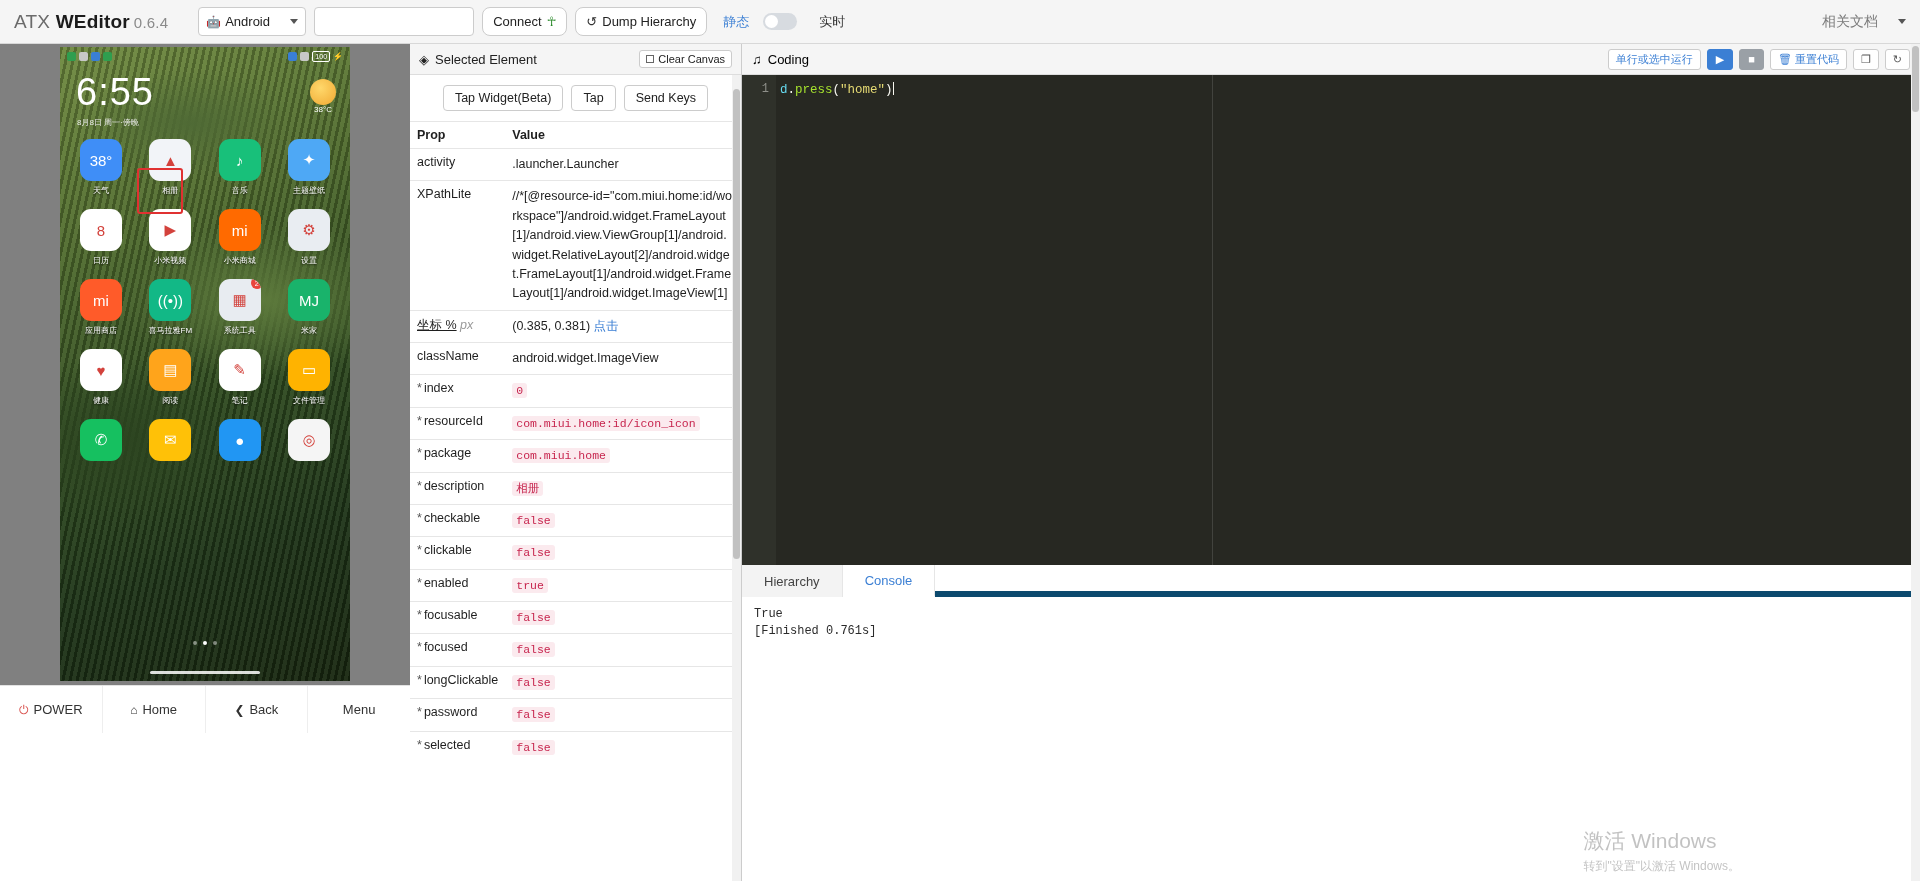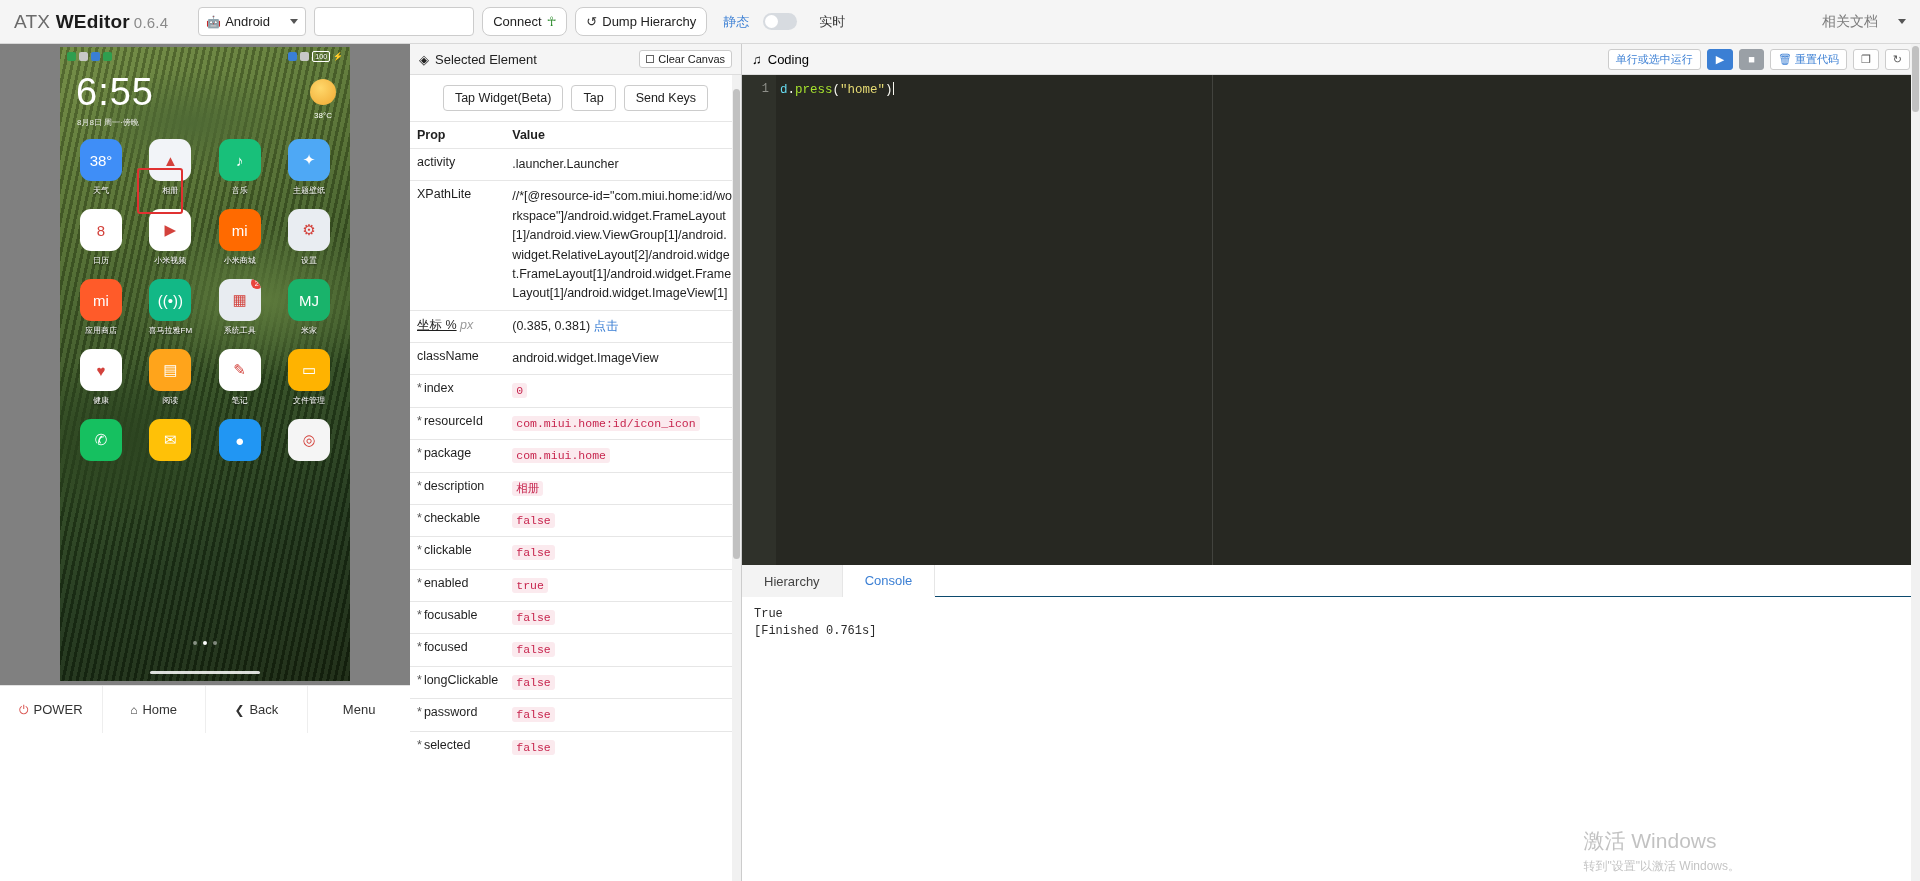--- a/index.html
+++ b/index.html
@@ -86,21 +86,21 @@
   .sb-ico.b { background: #3a7fd5; }
   .sb-ico.g { background: #c8c8c8; }
   .sb-batt { border: 1px solid #fff; border-radius: 2px; padding: 0 2px;
              font-size: 7px; line-height: 9px; }
   #clock { position: absolute; top: 26px; left: 16px; color: #fff;
            font-size: 38px; font-weight: 300; line-height: 1; letter-spacing: 1px; }
   #datestr { position: absolute; top: 70px; left: 17px; color: #eaeaea; font-size: 8px; }
   #weather-widget { position: absolute; top: 32px; right: 14px; text-align: center; }
   #weather-widget .sun { width: 26px; height: 26px; border-radius: 50%;
     background: radial-gradient(circle at 40% 35%, #ffd86b, #f0a832); margin: 0 auto; }
-  #weather-widget .wtxt { color: #fff; font-size: 8px; margin-top: 6px; }
+  #weather-widget .wtxt { color: #fff; font-size: 8px; }
 
   .icon-grid { position: absolute; left: 10px; right: 10px; top: 92px; }
   .icon-row { display: flex; justify-content: space-between; margin-bottom: 13px; }
   .app { width: 62px; text-align: center; cursor: pointer; }
   .app .sq {
     width: 42px; height: 42px; border-radius: 11px; margin: 0 auto;
     display: flex; align-items: center; justify-content: center;
     font-size: 15px; color: #fff; position: relative; overflow: hidden;
   }
   .app .nm { font-size: 8px; color: #fff; margin-top: 4px;
@@ -224,21 +224,21 @@
   #caret { display: inline-block; width: 1px; height: 13px; background: #f8f8f0;
            vertical-align: -2px; }
   #vline { position: absolute; left: 470px; top: 0; bottom: 0; width: 1px;
            background: rgba(255,255,255,.13); }
   #ed-vscroll { position: absolute; right: 0; top: 0; bottom: 0; width: 9px;
                 background: rgba(255,255,255,.05); }
   #ed-vscroll i { position: absolute; left: 1px; top: 2px; width: 7px; height: 60px;
                   background: rgba(255,255,255,.22); border-radius: 4px; display: block; }
 
   #tabs { position: absolute; left: 0; top: 521px; right: 0; height: 32px;
-          border-bottom: 1px solid #0c4a6e; display: flex; background: #fff; }
+          border-bottom: 6px solid #0c4a6e; display: flex; background: #fff; }
   .tab { padding: 0 22px; height: 32px; display: flex; align-items: center;
          font-size: 13px; color: #444; cursor: pointer; border-right: 1px solid #e6e6e6;
          background: #f3f3f3; }
   .tab.active { background: #fff; color: #3b7fd4; border-bottom: 2px solid #fff;
                 position: relative; top: 0; }
   #console {
     position: absolute; left: 0; top: 553px; right: 0; bottom: 0;
     background: #fff; font-family: "Liberation Mono", monospace;
     font-size: 12px; color: #2b2b2b; padding: 9px 12px; line-height: 1.45;
     white-space: pre;

